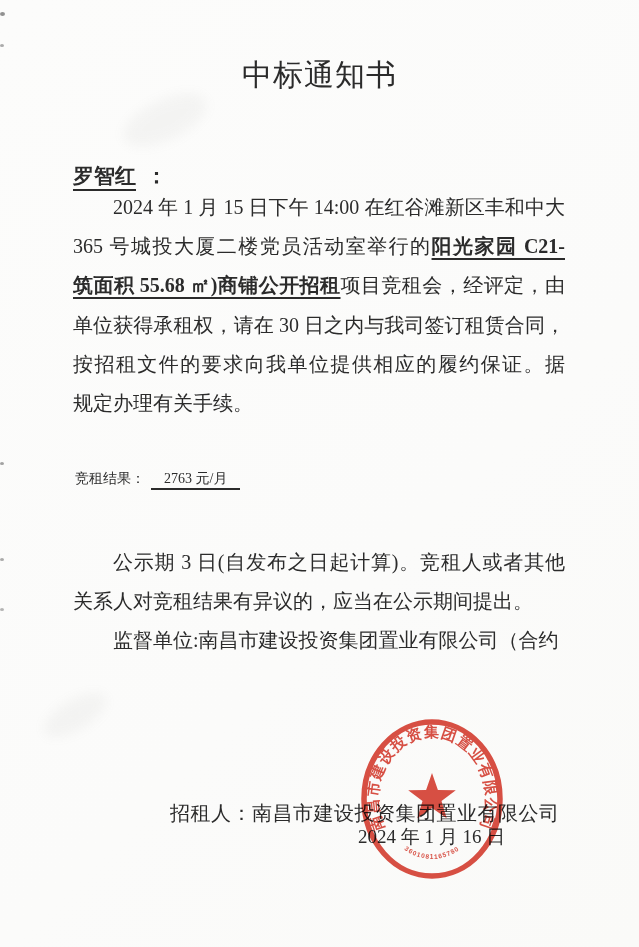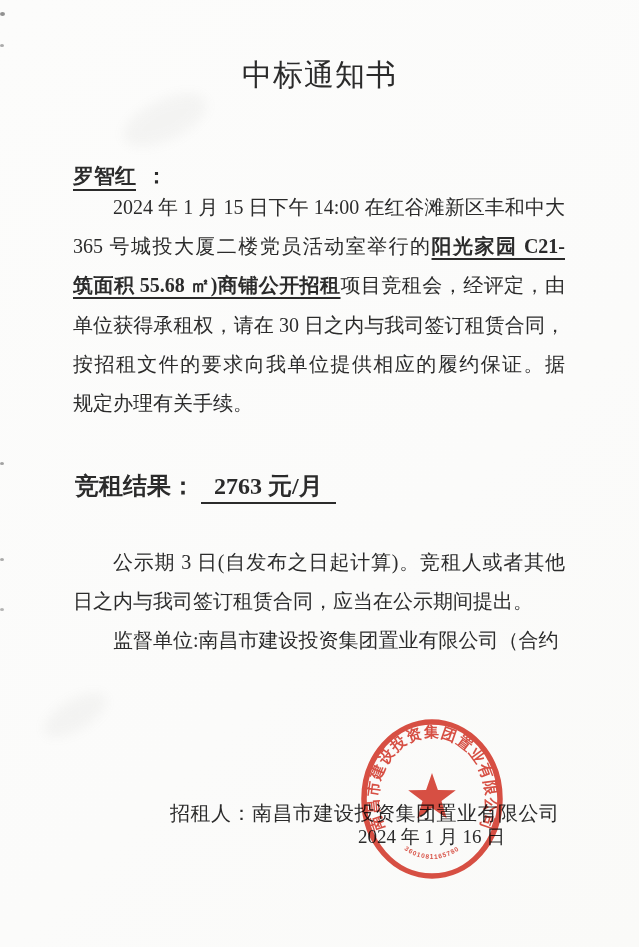--- a/index.html
+++ b/index.html
@@ -32,21 +32,21 @@
   .tline{height:39.2px;overflow:hidden;}
   .tline.j{text-align:justify;}
   .tline.j::after{content:"";display:inline-block;width:100%;height:0;}
   .tline.ind{text-indent:2em;}
   .em{
     font-weight:bold;
     text-decoration:underline;text-underline-offset:5px;text-decoration-thickness:1.6px;
   }
   .result-line{
     position:absolute;top:470px;left:75px;
-    font-size:24px;font-weight:bold;
+    font-size:14px;font-weight:normal;
   }
   .result-value{
     display:inline-block;margin-left:6px;padding:0 13px;
     border-bottom:2px solid #2b2b2b;
   }
   .footer-lessor{
     position:absolute;top:780px;left:170px;
     font-size:20px;letter-spacing:0.5px;margin-top:20px;
   }
   .footer-date{
@@ -95,21 +95,21 @@
       <div class="tline j"><span>按招租文件的要求向我单位提供相应的履约保证。据此，按</span></div>
       <div class="tline"><span>规定办理有关手续。</span></div>
     </div>
 
   <div class="result-line">
     <span>竞租结果：</span><span class="result-value">2763 元/月</span>
   </div>
 
   <div class="para notice-para">
       <div class="tline j ind"><span>公示期 3 日(自发布之日起计算)。竞租人或者其他利害</span></div>
-      <div class="tline"><span>日之内与我司签订租赁合同，应当在公示期间提出。</span></div>
+      <div class="tline"><span>关系人对竞租结果有异议的，应当在公示期间提出。</span></div>
       <div class="tline ind"><span>监督单位:南昌市建设投资集团置业有限公司（合约部）</span></div>
     </div>
 
   <div class="footer-lessor">
     <span>招租人：</span><span>南昌市建设投资集团置业有限公司</span>
   </div>
 
   <div class="footer-date">2024 年 1 月 16 日</div>
 
   <svg class="seal" viewBox="0 0 162 172" xmlns="http://www.w3.org/2000/svg">

